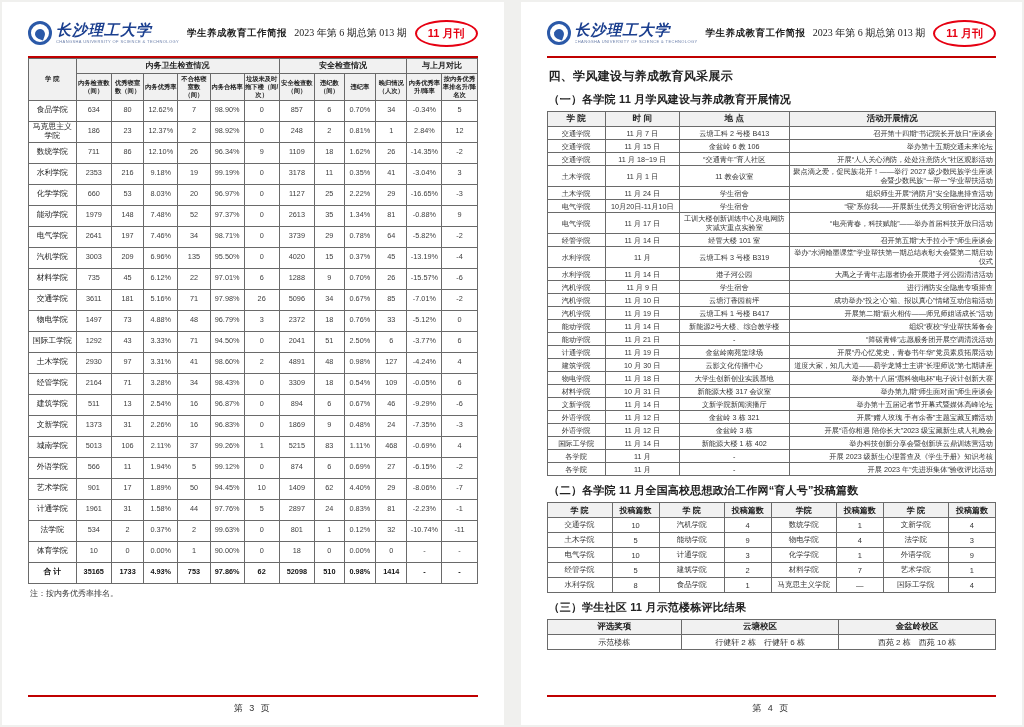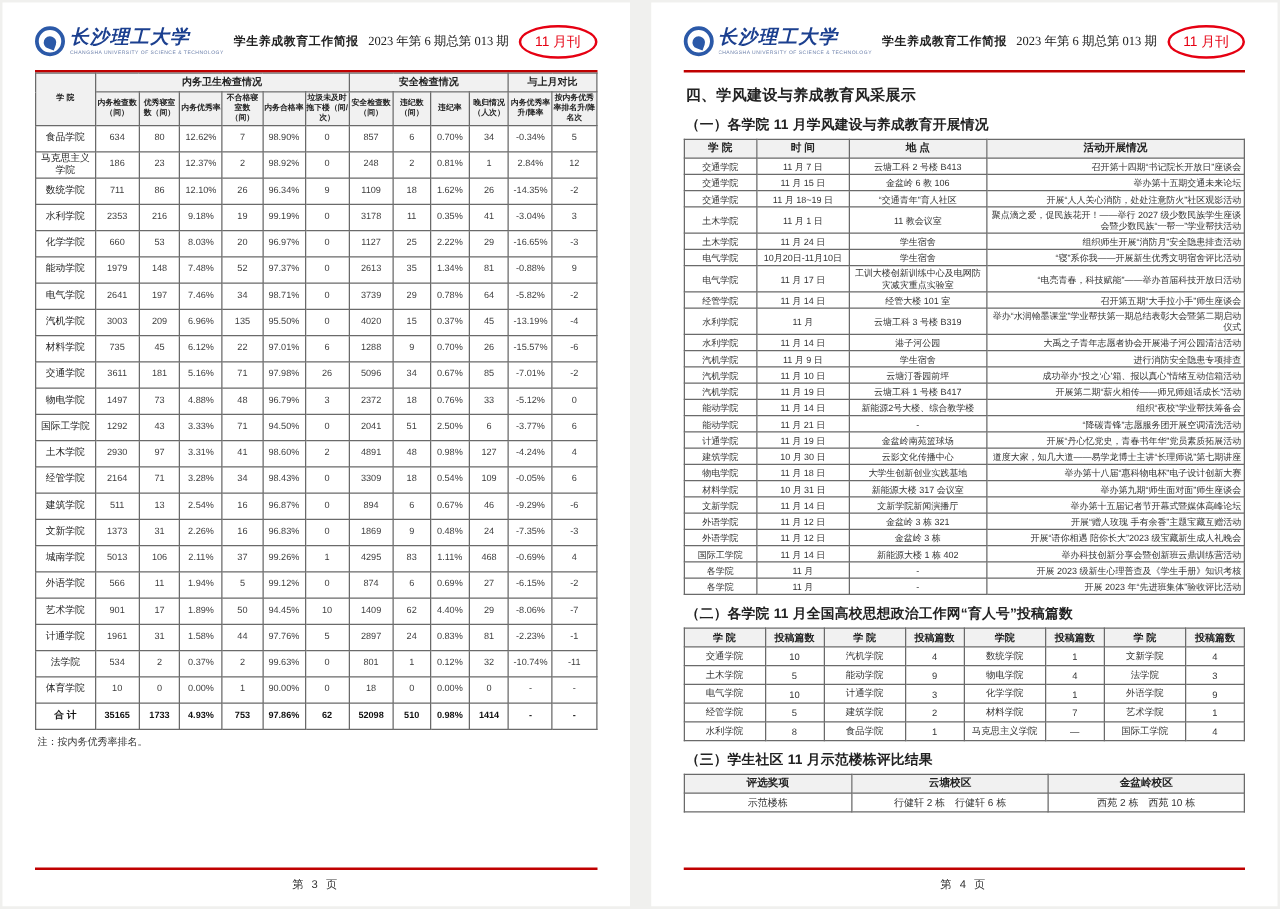--- a/index.html
+++ b/index.html
@@ -26,21 +26,21 @@
     content:""; position:absolute; left:4px; top:5px; width:10px; height:10px;
     border-radius:50% 50% 0 50%; background:#2b59a8; transform:rotate(20deg);
   }
   .uni-block { display:flex; flex-direction:column; line-height:1; }
   .uni-name { font-family:"Liberation Serif","DejaVu Serif",serif; font-style:italic; font-weight:bold; font-size:15px; color:#1b3f8f; letter-spacing:1px; white-space:nowrap; }
   .uni-en { font-size:4px; color:#6b7faa; letter-spacing:.4px; margin-top:2px; white-space:nowrap; overflow:hidden; }
   .bulletin { font-family:"Liberation Serif","DejaVu Serif",serif; font-weight:bold; font-size:9.5px; margin-left:8px; white-space:nowrap; letter-spacing:.5px; }
   .issue { font-family:"Liberation Serif","DejaVu Serif",serif; font-size:10px; margin-left:auto; white-space:nowrap; }
   .badge {
     margin-left:8px; border:2px solid #e60012; border-radius:50%;
-    color:#e60012; font-weight:normal; font-size:11px; padding:4px 11px; white-space:nowrap; flex:0 0 auto;
+    color:#e60012; font-weight:bold; font-size:11px; padding:4px 11px; white-space:nowrap; flex:0 0 auto;
   }
 
   
   .sec-title { font-weight:bold; font-size:12px; margin:10px 0 6px 2px; letter-spacing:.3px; }
   .sub-title { font-weight:bold; font-size:11px; margin:7px 0 4px 2px; letter-spacing:.2px; }
 
   
   table { border-collapse:collapse; width:100%; table-layout:fixed; }
   th, td { border:1px solid #6a6a6a; text-align:center; vertical-align:middle; overflow:hidden; }
   table { border:1.5px solid #3a3a3a;padding-left:37px; }
@@ -371,21 +371,21 @@
             <td>-3</td>
           </tr>
           <tr>
             <td>城南学院</td>
             <td>5013</td>
             <td>106</td>
             <td>2.11%</td>
             <td>37</td>
             <td>99.26%</td>
             <td>1</td>
-            <td>4295</td>
+            <td>5215</td>
             <td>83</td>
             <td>1.11%</td>
             <td>468</td>
             <td>-0.69%</td>
             <td>4</td>
           </tr>
           <tr>
             <td>外语学院</td>
             <td>566</td>
             <td>11</td>

